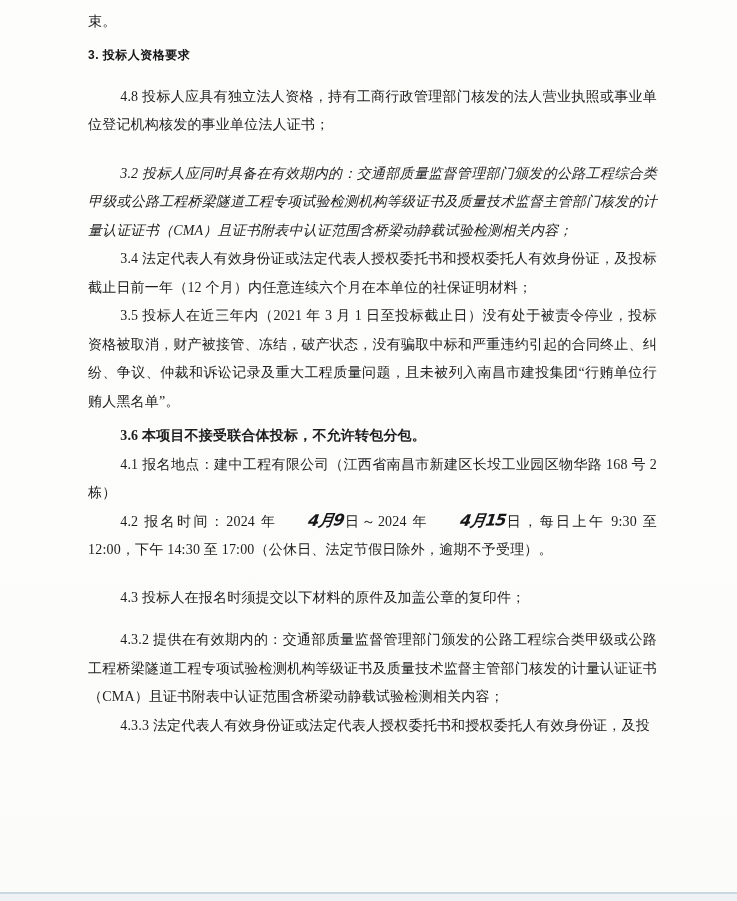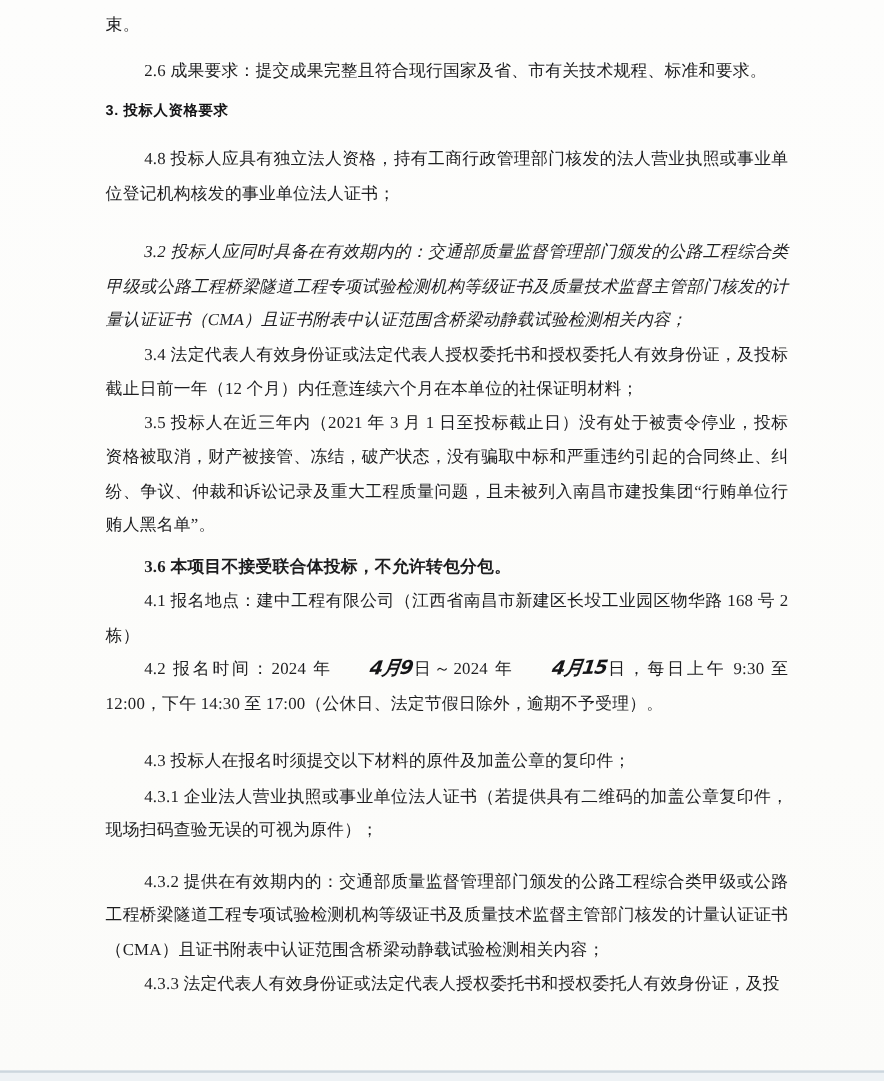--- a/index.html
+++ b/index.html
@@ -57,28 +57,26 @@
     background:#eef2f5;
     border-top:2px solid #ccd6de;
   }
 </style>
 </head>
 <body>
 
 <div class="page">
   <div class="content" id="doc-root">
       <p class="para"><span class="print">束。</span></p>
-      <p class="para indent" style="margin-top: 9px;"><span class="print">2.6 成果要求：提交成果完整且符合现行国家及省、市有关技术规程、标准和要求。</span></p>
       <h2 class="heading" style="margin-top: 6px;"><span class="print">3. 投标人资格要求</span></h2>
       <p class="para indent"><span class="print">4.8 投标人应具有独立法人资格，持有工商行政管理部门核发的法人营业执照或事业单位登记机构核发的事业单位法人证书；</span></p>
       <p class="para indent" style="margin-top: 20px; font-style: italic;"><span class="print">3.2 投标人应同时具备在有效期内的：交通部质量监督管理部门颁发的公路工程综合类甲级或公路工程桥梁隧道工程专项试验检测机构等级证书及质量技术监督主管部门核发的计量认证证书（CMA）且证书附表中认证范围含桥梁动静载试验检测相关内容；</span></p>
       <p class="para indent"><span class="print">3.4 法定代表人有效身份证或法定代表人授权委托书和授权委托人有效身份证，及投标截止日前一年（12 个月）内任意连续六个月在本单位的社保证明材料；</span></p>
       <p class="para indent"><span class="print">3.5 投标人在近三年内（2021 年 3 月 1 日至投标截止日）没有处于被责令停业，投标资格被取消，财产被接管、冻结，破产状态，没有骗取中标和严重违约引起的合同终止、纠纷、争议、仲裁和诉讼记录及重大工程质量问题，且未被列入南昌市建投集团“行贿单位行贿人黑名单”。</span></p>
       <p class="para indent" style="margin-top: 6px; font-weight: bold;"><span class="print">3.6 本项目不接受联合体投标，不允许转包分包。</span></p>
       <p class="para indent"><span class="print">4.1 报名地点：建中工程有限公司（江西省南昌市新建区长坄工业园区物华路 168 号 2 栋）</span></p>
       <p class="para indent"><span class="print">4.2 报名时间：2024 年</span><span class="hand">4月9</span><span class="print">日～2024 年</span><span class="hand">4月15</span><span class="print">日，每日上午 9:30 至 12:00，下午 14:30 至 17:00（公休日、法定节假日除外，逾期不予受理）。</span></p>
       <p class="para indent" style="margin-top: 19px;"><span class="print">4.3 投标人在报名时须提交以下材料的原件及加盖公章的复印件；</span></p>
-      <p class="para indent" style="margin-top: 1px;"><span class="print">4.3.1 企业法人营业执照或事业单位法人证书（若提供具有二维码的加盖公章复印件，现场扫码查验无误的可视为原件）；</span></p>
       <p class="para indent" style="margin-top: 14px;"><span class="print">4.3.2 提供在有效期内的：交通部质量监督管理部门颁发的公路工程综合类甲级或公路工程桥梁隧道工程专项试验检测机构等级证书及质量技术监督主管部门核发的计量认证证书（CMA）且证书附表中认证范围含桥梁动静载试验检测相关内容；</span></p>
       <p class="para indent"><span class="print">4.3.3 法定代表人有效身份证或法定代表人授权委托书和授权委托人有效身份证，及投</span></p>
     </div>
   <div class="bottom-edge"></div>
 </div>
 
 </body></html>

